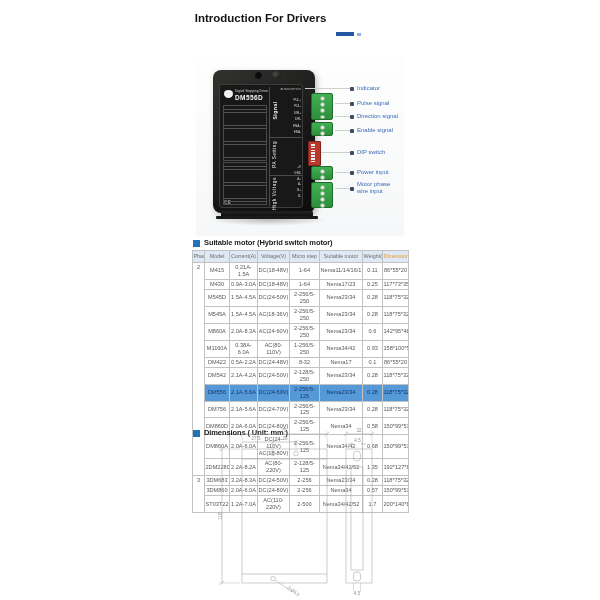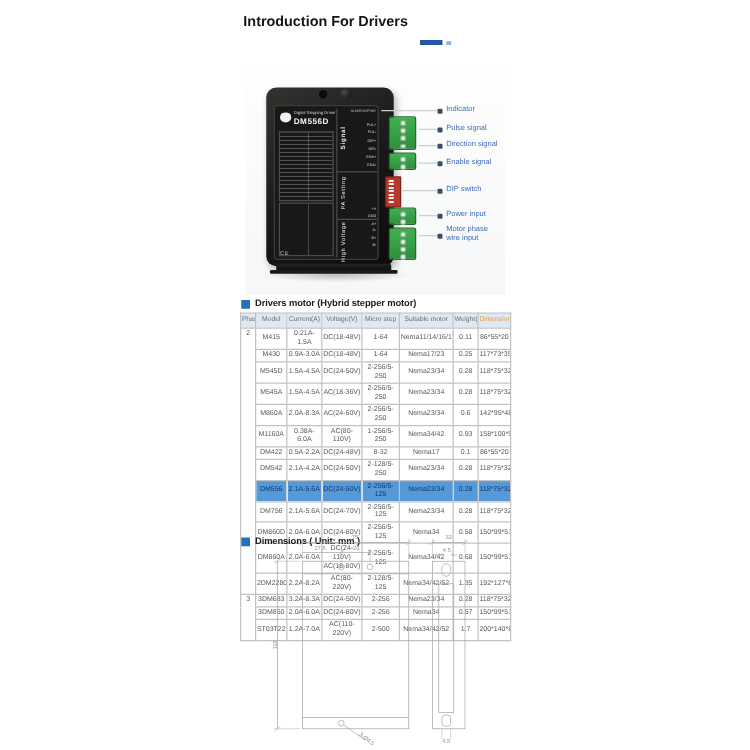--- a/index.html
+++ b/index.html
@@ -182,21 +182,21 @@
 
   <div class="callout" style="left:357px;top:84.5px;">Indicator</div>
   <div class="callout" style="left:357px;top:99.5px;">Pulse signal</div>
   <div class="callout" style="left:357px;top:112.5px;">Direction signal</div>
   <div class="callout" style="left:357px;top:126.5px;">Enable signal</div>
   <div class="callout" style="left:357px;top:148.5px;">DIP switch</div>
   <div class="callout" style="left:357px;top:168.5px;">Power input</div>
   <div class="callout" style="left:357px;top:181px;width:45px;">Motor phase wire input</div>
 
   <div class="sq" style="left:193px;top:240px;"></div>
-  <div class="sech" style="left:204px;top:238px;">Drivers motor (Hybrid stepper motor)</div>
+  <div class="sech" style="left:204px;top:238px;">Suitable motor (Hybrid switch motor)</div>
 
   <table class="motor">
     <colgroup>
       <col style="width:12px">
         <col style="width:25px">
         <col style="width:28px">
         <col style="width:32px">
       <col style="width:30px">
         <col style="width:43px">
         <col style="width:20px">

